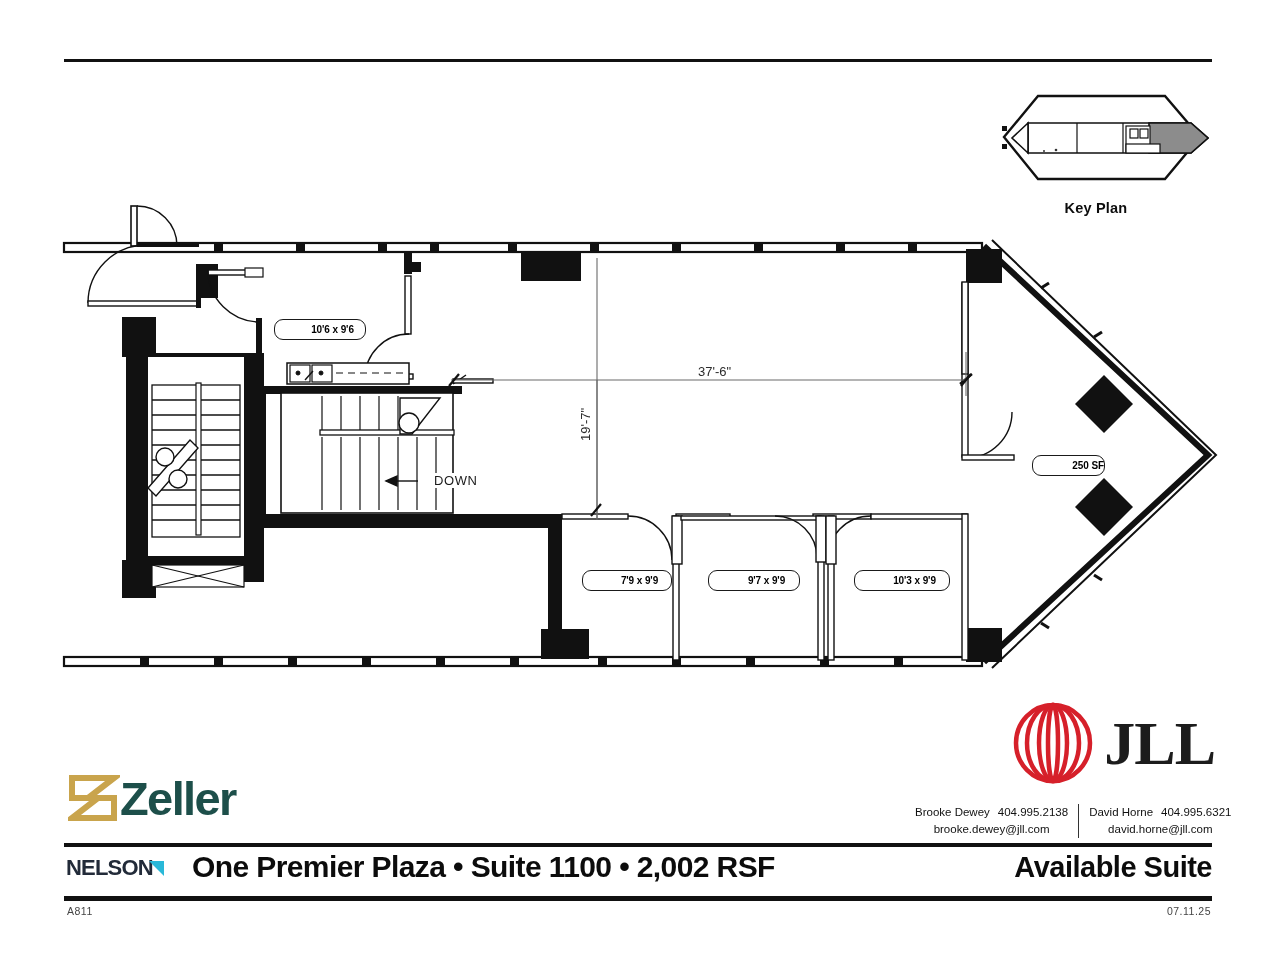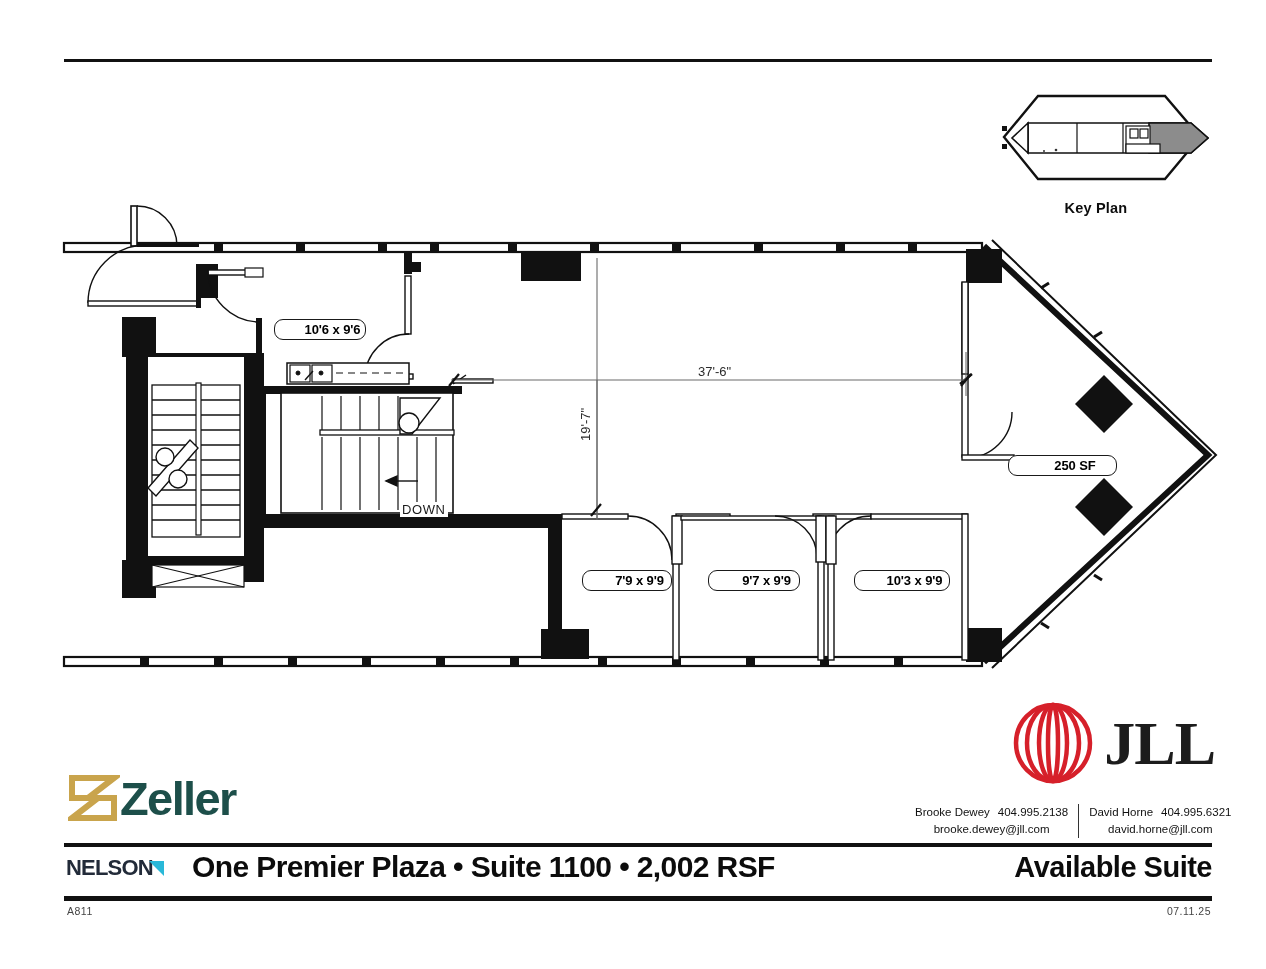--- a/index.html
+++ b/index.html
@@ -56,21 +56,21 @@
   }
 
   
   .pill {
     position: absolute;
     border: 1.6px solid #1a1a1a;
     border-radius: 9px;
     background: #ffffff;
     color: #000000;
     font-weight: bold;
-    font-size: 13px;
+    font-size: 10px;
     line-height: 20px;
     height: 21px;
     text-align: center;
     white-space: nowrap;
     font-family: "Liberation Sans", sans-serif;
     box-sizing: border-box;
     letter-spacing: -0.1px;
     padding-left: 25px;
   }
 
@@ -83,28 +83,27 @@
     white-space: nowrap;
     background: #fff;
     padding: 0 4px;
   }
   #dim-v {
     transform: rotate(-90deg);
     transform-origin: left top;
   }
   #down-text {
     position: absolute;
-    left: 400px; top: 473px;
+    left: 432px; top: 473px;
     font-size: 13px;
     color: #1a1a1a;
     letter-spacing: .6px;
     font-family: "Liberation Sans", sans-serif;
     background: #fff;
     padding: 0 2px;
-    margin-top: 29px;
   }
 
   
   #zeller-logo {
     position: absolute;
     left: 68px; top: 772px;
     display: flex;
     align-items: center;
     gap: 0;
   }
@@ -464,21 +463,21 @@
   </svg>
 
   <div class="pill" style="left:274px; top:319px; width:92px;">10'6 x 9'6</div>
 
   <div class="pill" style="left:582px; top:570px; width:90px;">7'9 x 9'9</div>
 
   <div class="pill" style="left:708px; top:570px; width:92px;">9'7 x 9'9</div>
 
   <div class="pill" style="left:854px; top:570px; width:96px;">10'3 x 9'9</div>
 
-  <div class="pill" style="left:1008px; top:455px; width:109px;">250 SF</div>
+  <div class="pill" style="left:1032px; top:455px; width:73px;text-align:right;">250 SF</div>
 
   <div class="dim-text" id="dim-h" style="left:694px; top:364px;">37'-6"</div>
 
   <div class="dim-text" id="dim-v" style="left:578px; top:445px;">19'-7"</div>
 
   <div id="down-text">DOWN</div>
 
   <div id="zeller-logo">
     <svg width="52" height="52" viewBox="0 0 52 52">
       <path d="M4 6 H46 L20 26 H46 L46 46 H4 L30 26 H4 Z" fill="none" stroke="#c9a44c" stroke-width="6" stroke-linejoin="miter"></path>

